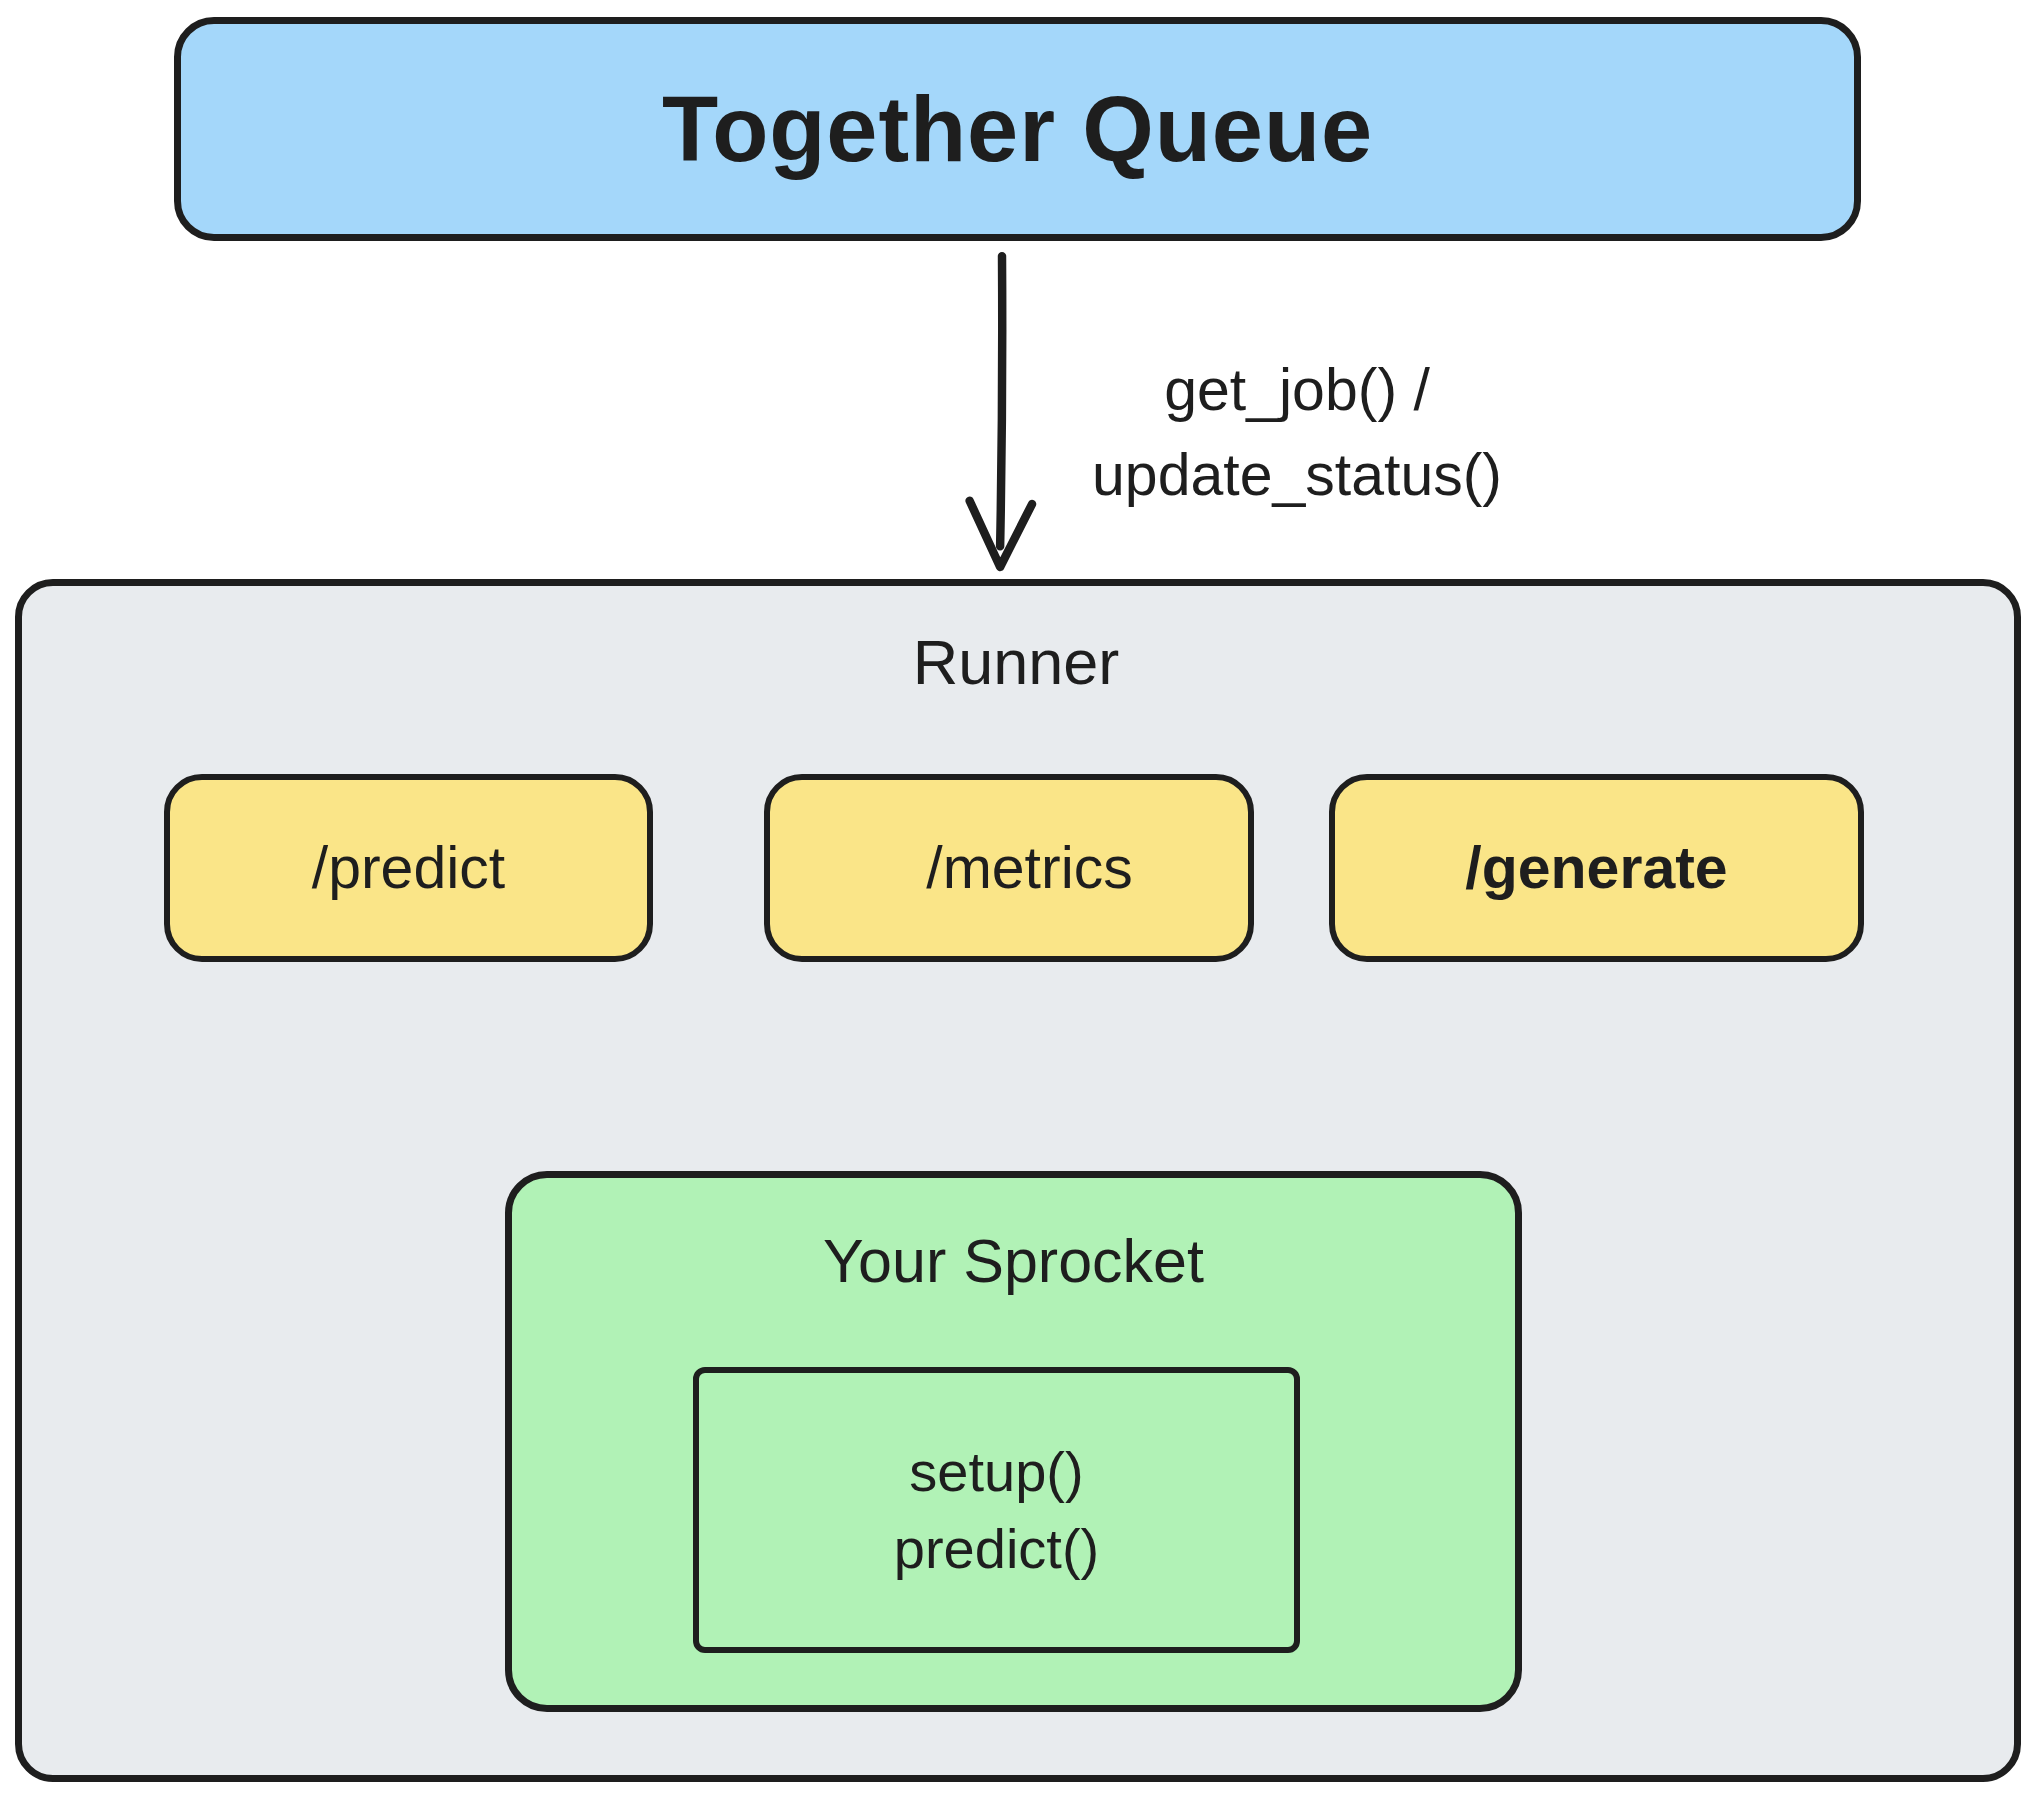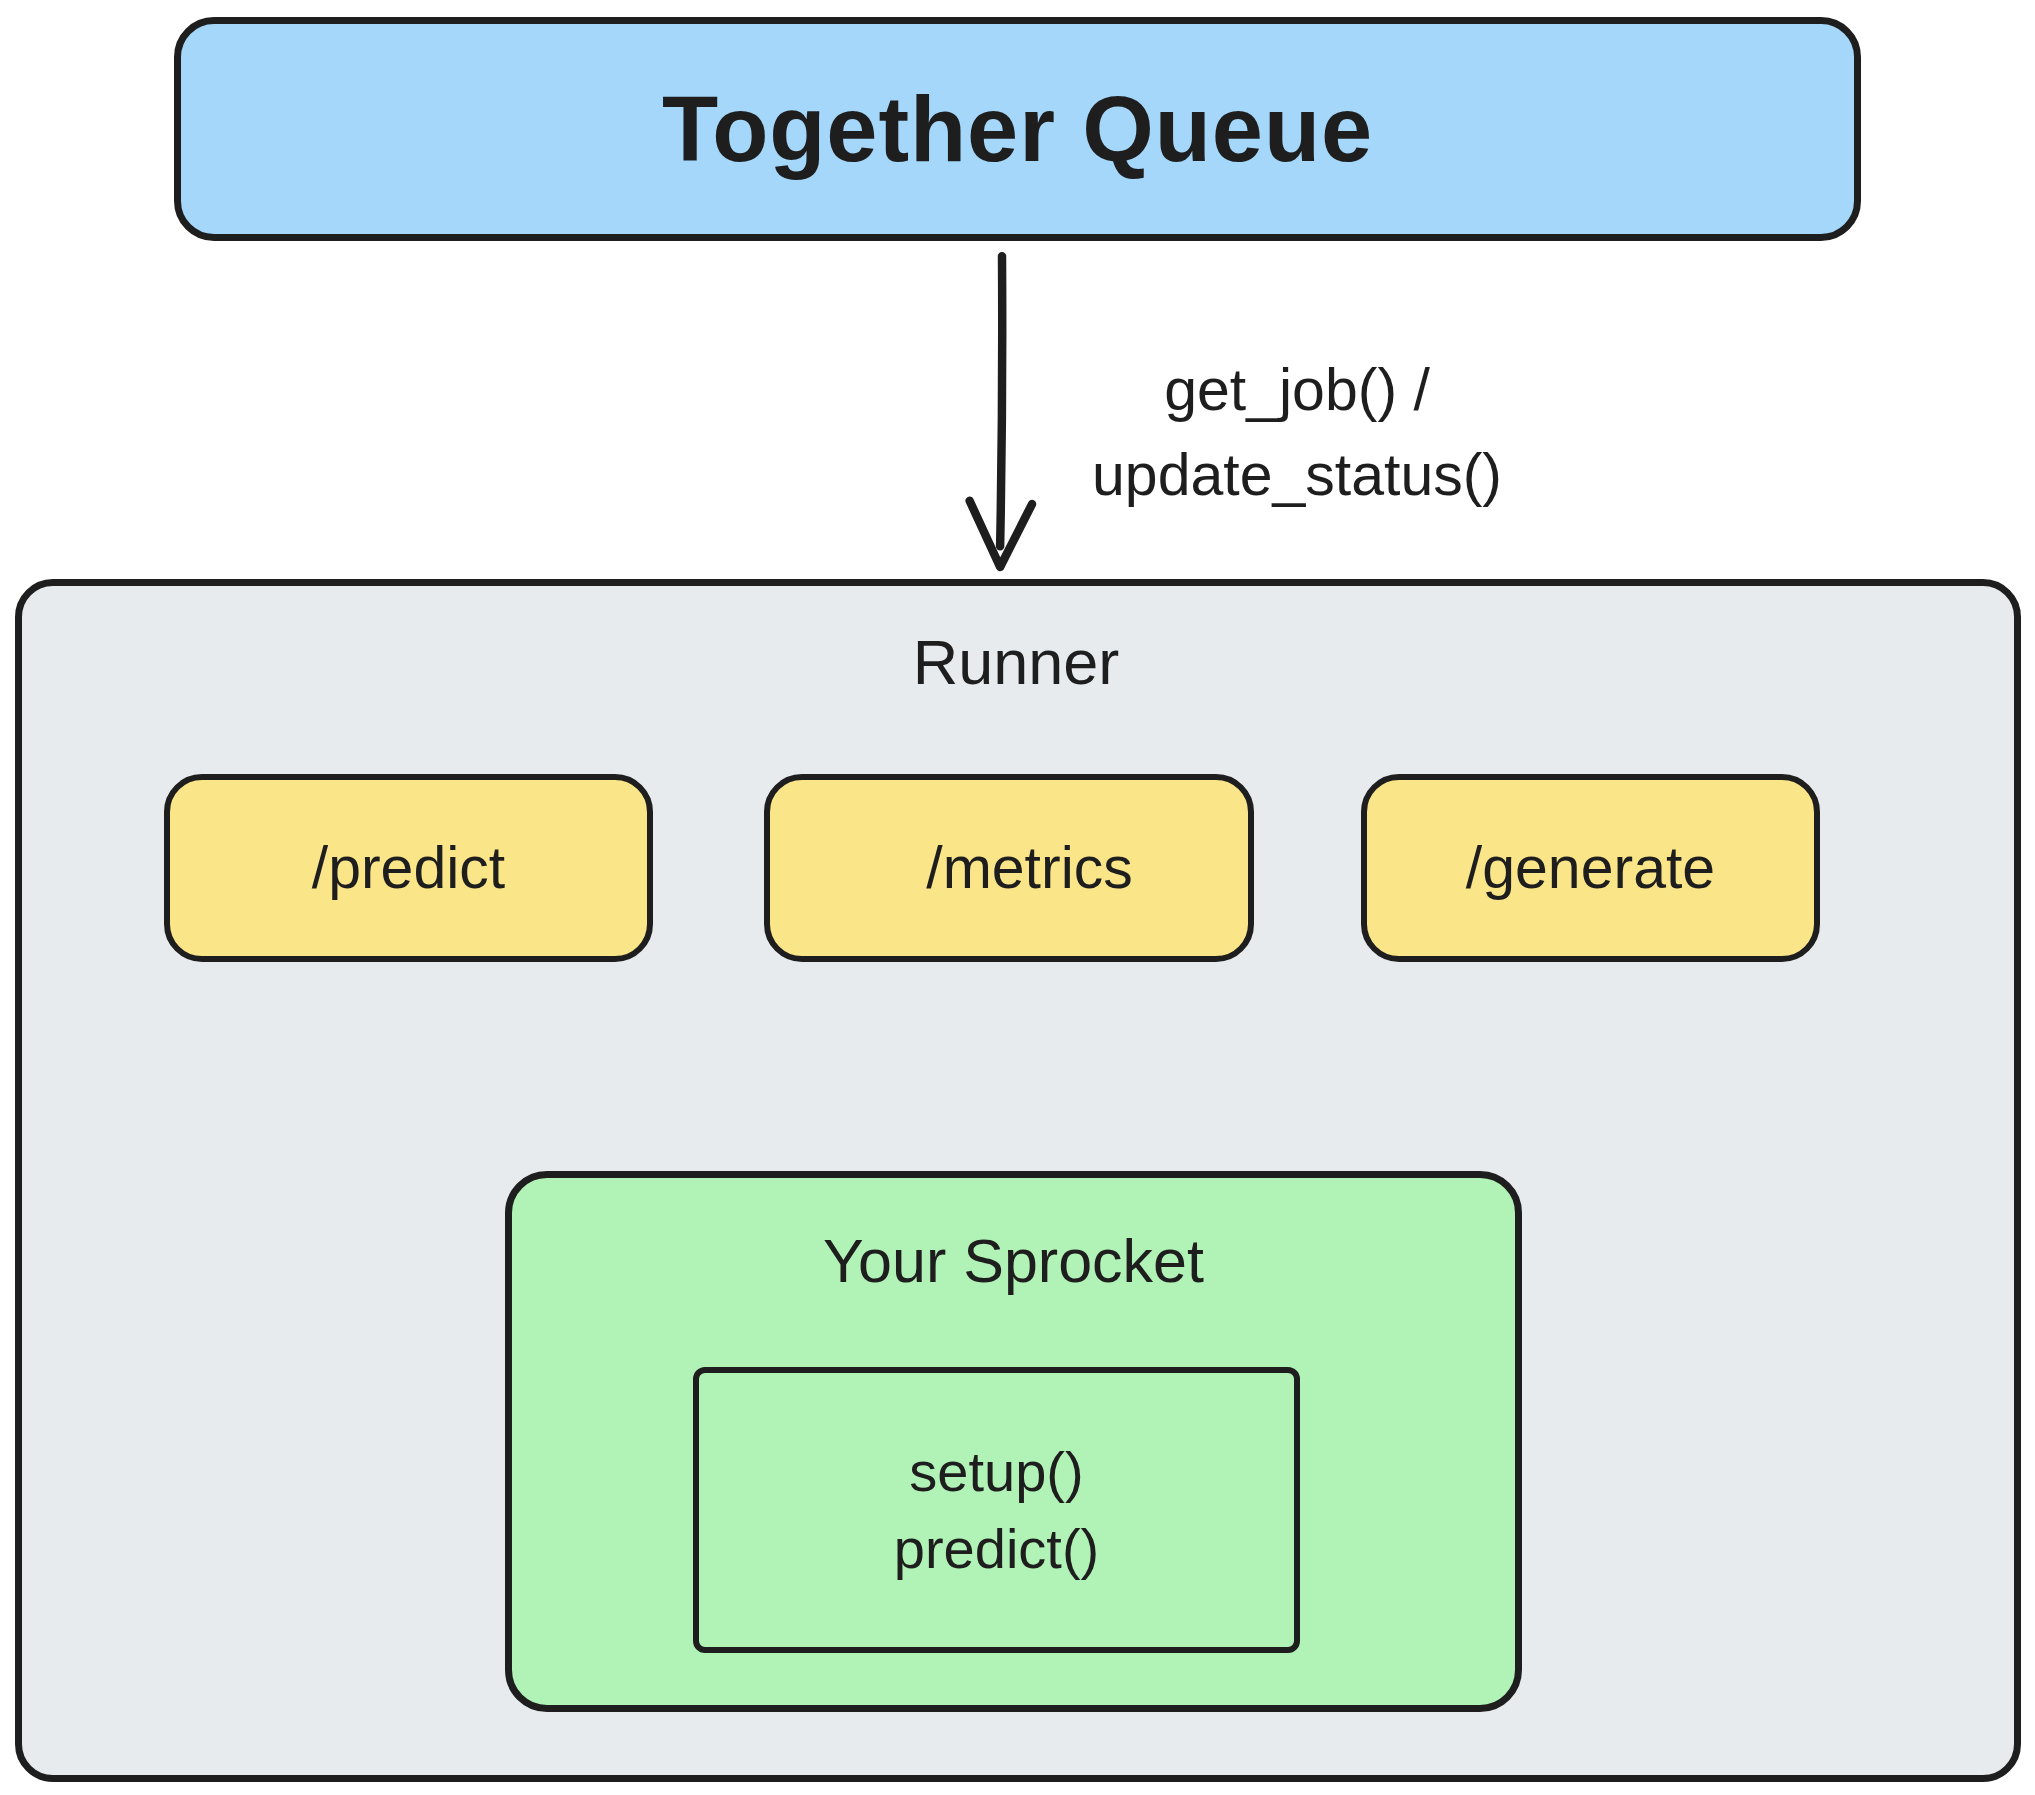--- a/index.html
+++ b/index.html
@@ -74,21 +74,21 @@
     height: 188px;
     background: var(--endpoint-fill, #fae588);
     border-width: 6.6px;
     border-radius: 38px;
     display: flex; align-items: center; justify-content: center;
     font-size: 59px;
     font-weight: 500;
   }
   .endpoint-health   { left: 142px;  width: 489px; }
   .endpoint-metrics  { left: 742px; width: 490px; padding-left: 41px; }
-  .endpoint-generate { left: 1339px; width: 459px; }
+  .endpoint-generate { left: 1307px; width: 535px; font-weight: bold; }
   .sprocket-box {
     left: 498px; top: 1164px;
     width: 1017px; height: 541px;
     background: var(--sprocket-fill, #b1f2b6);
     border-radius: 42px;
   }
   .sprocket-label {
     position: absolute;
     left: 0; right: 0; top: 53px;
     text-align: center;

